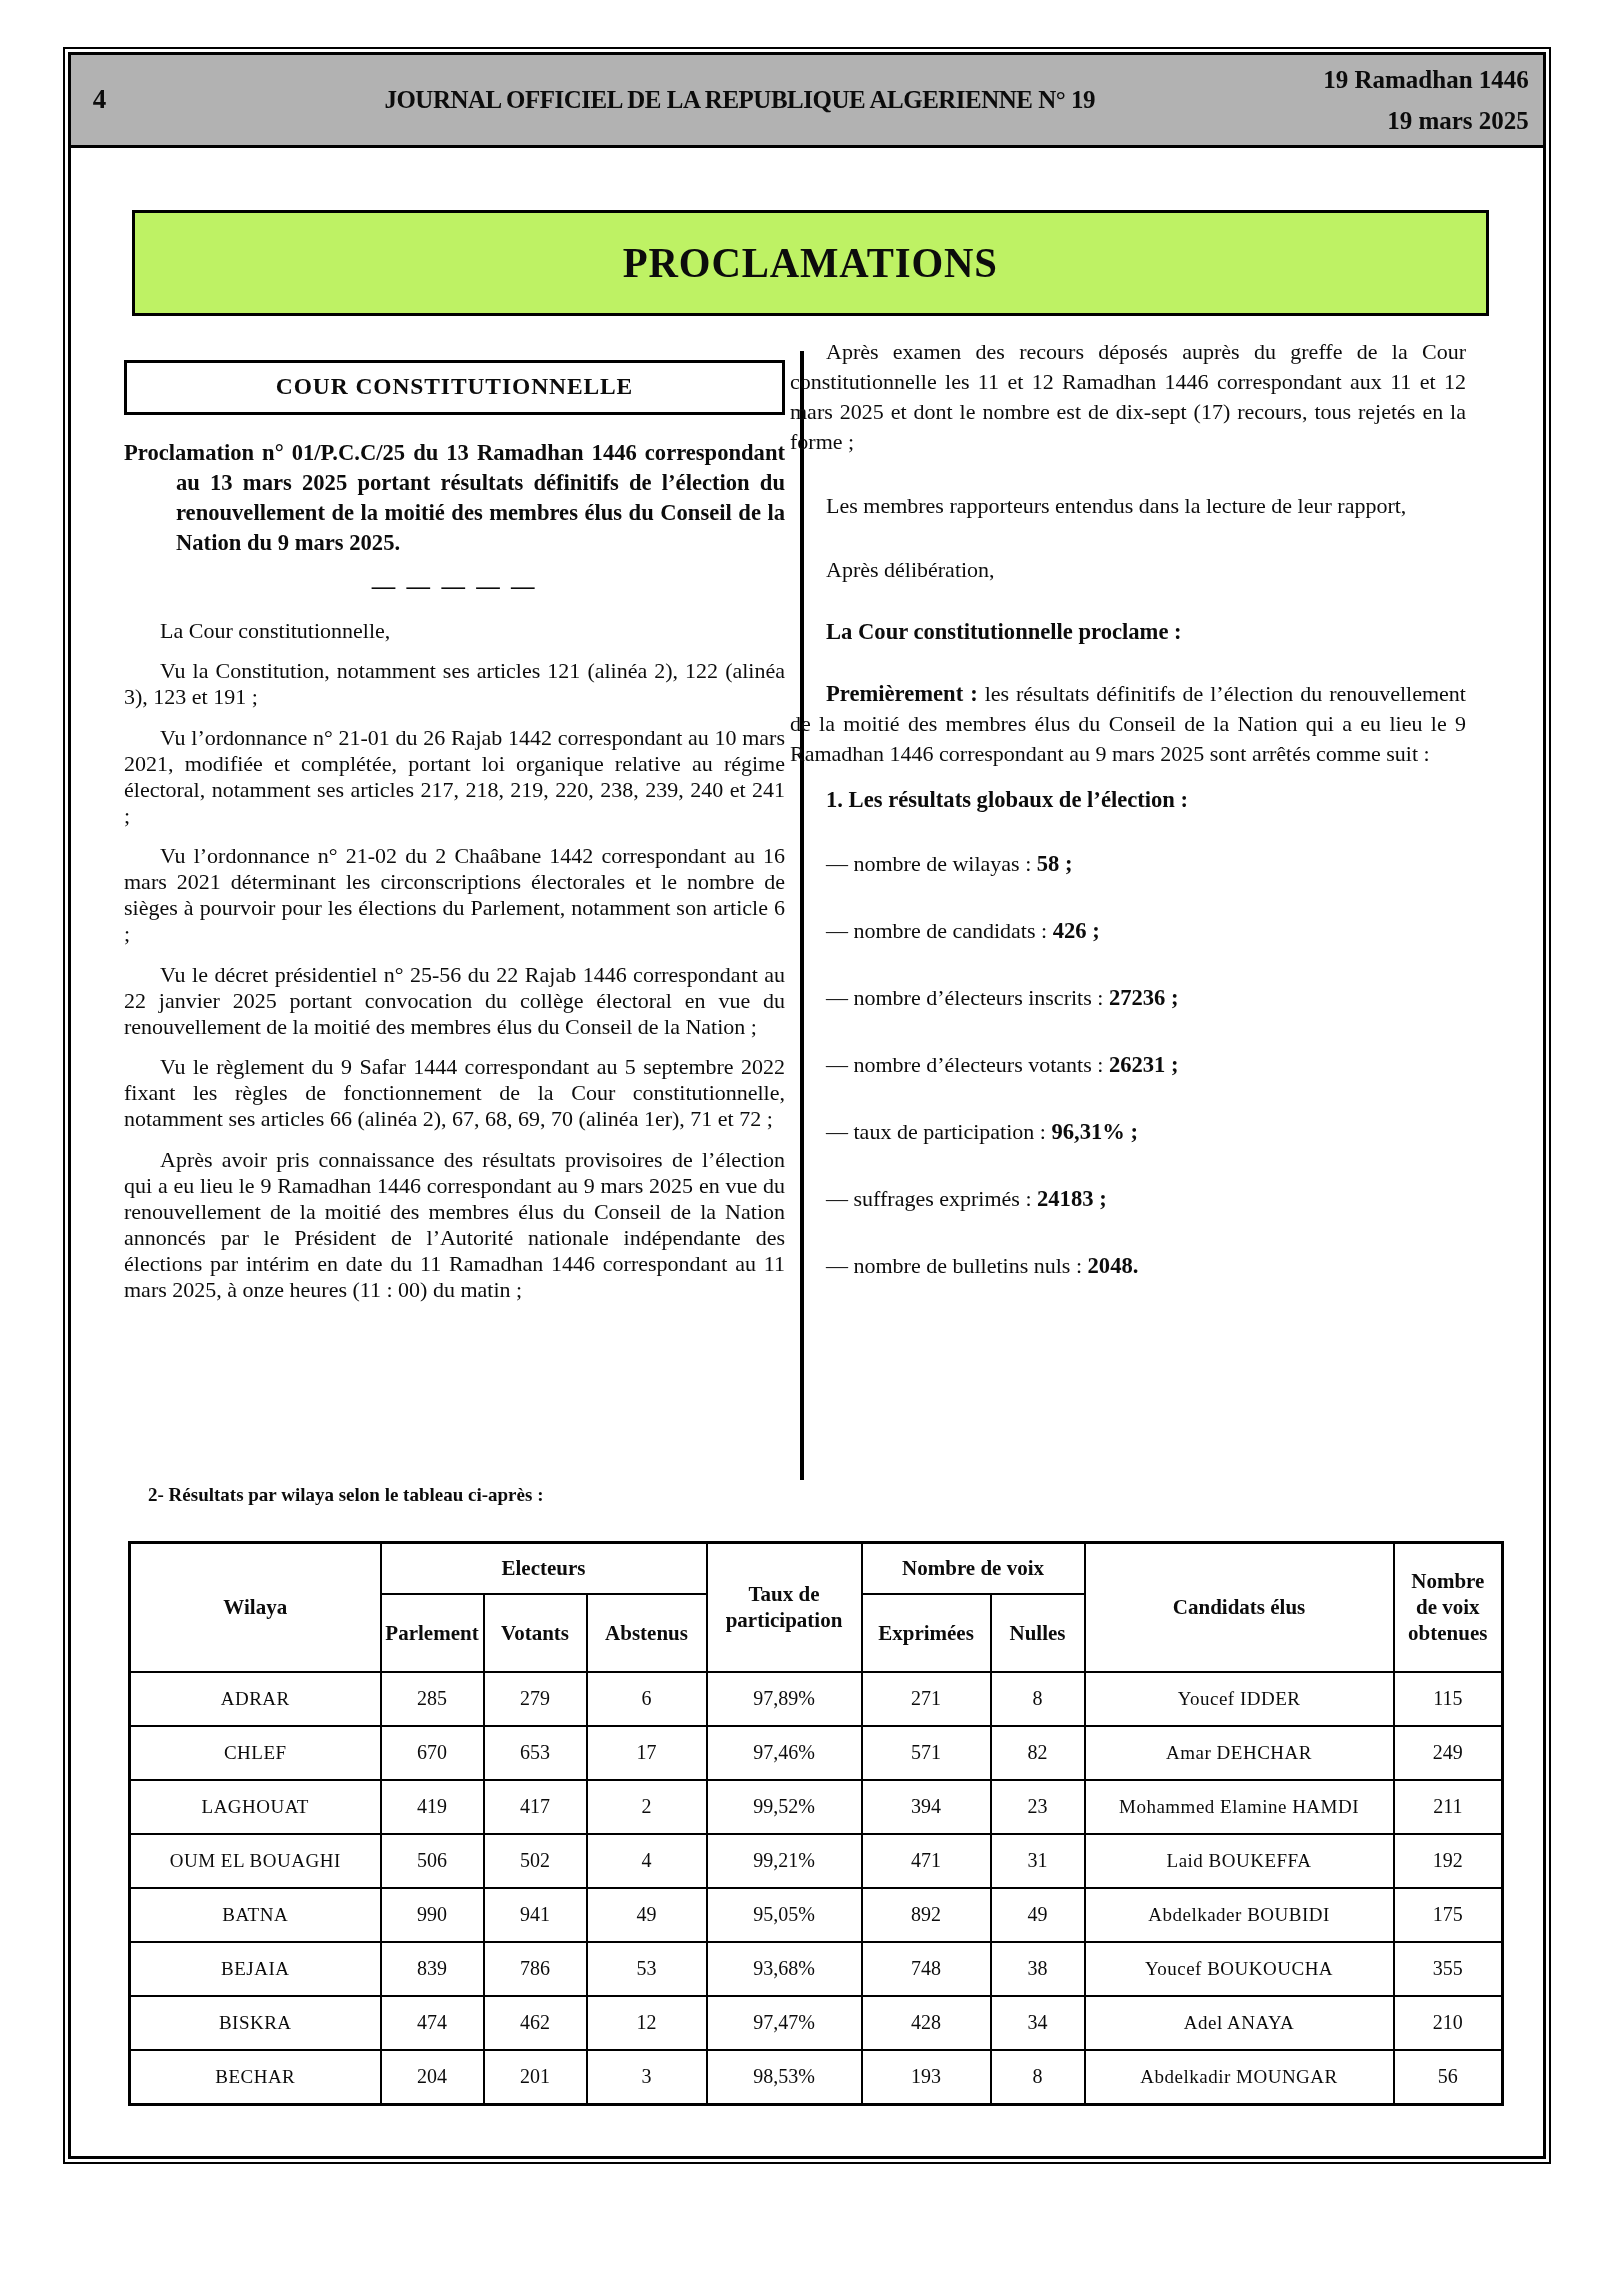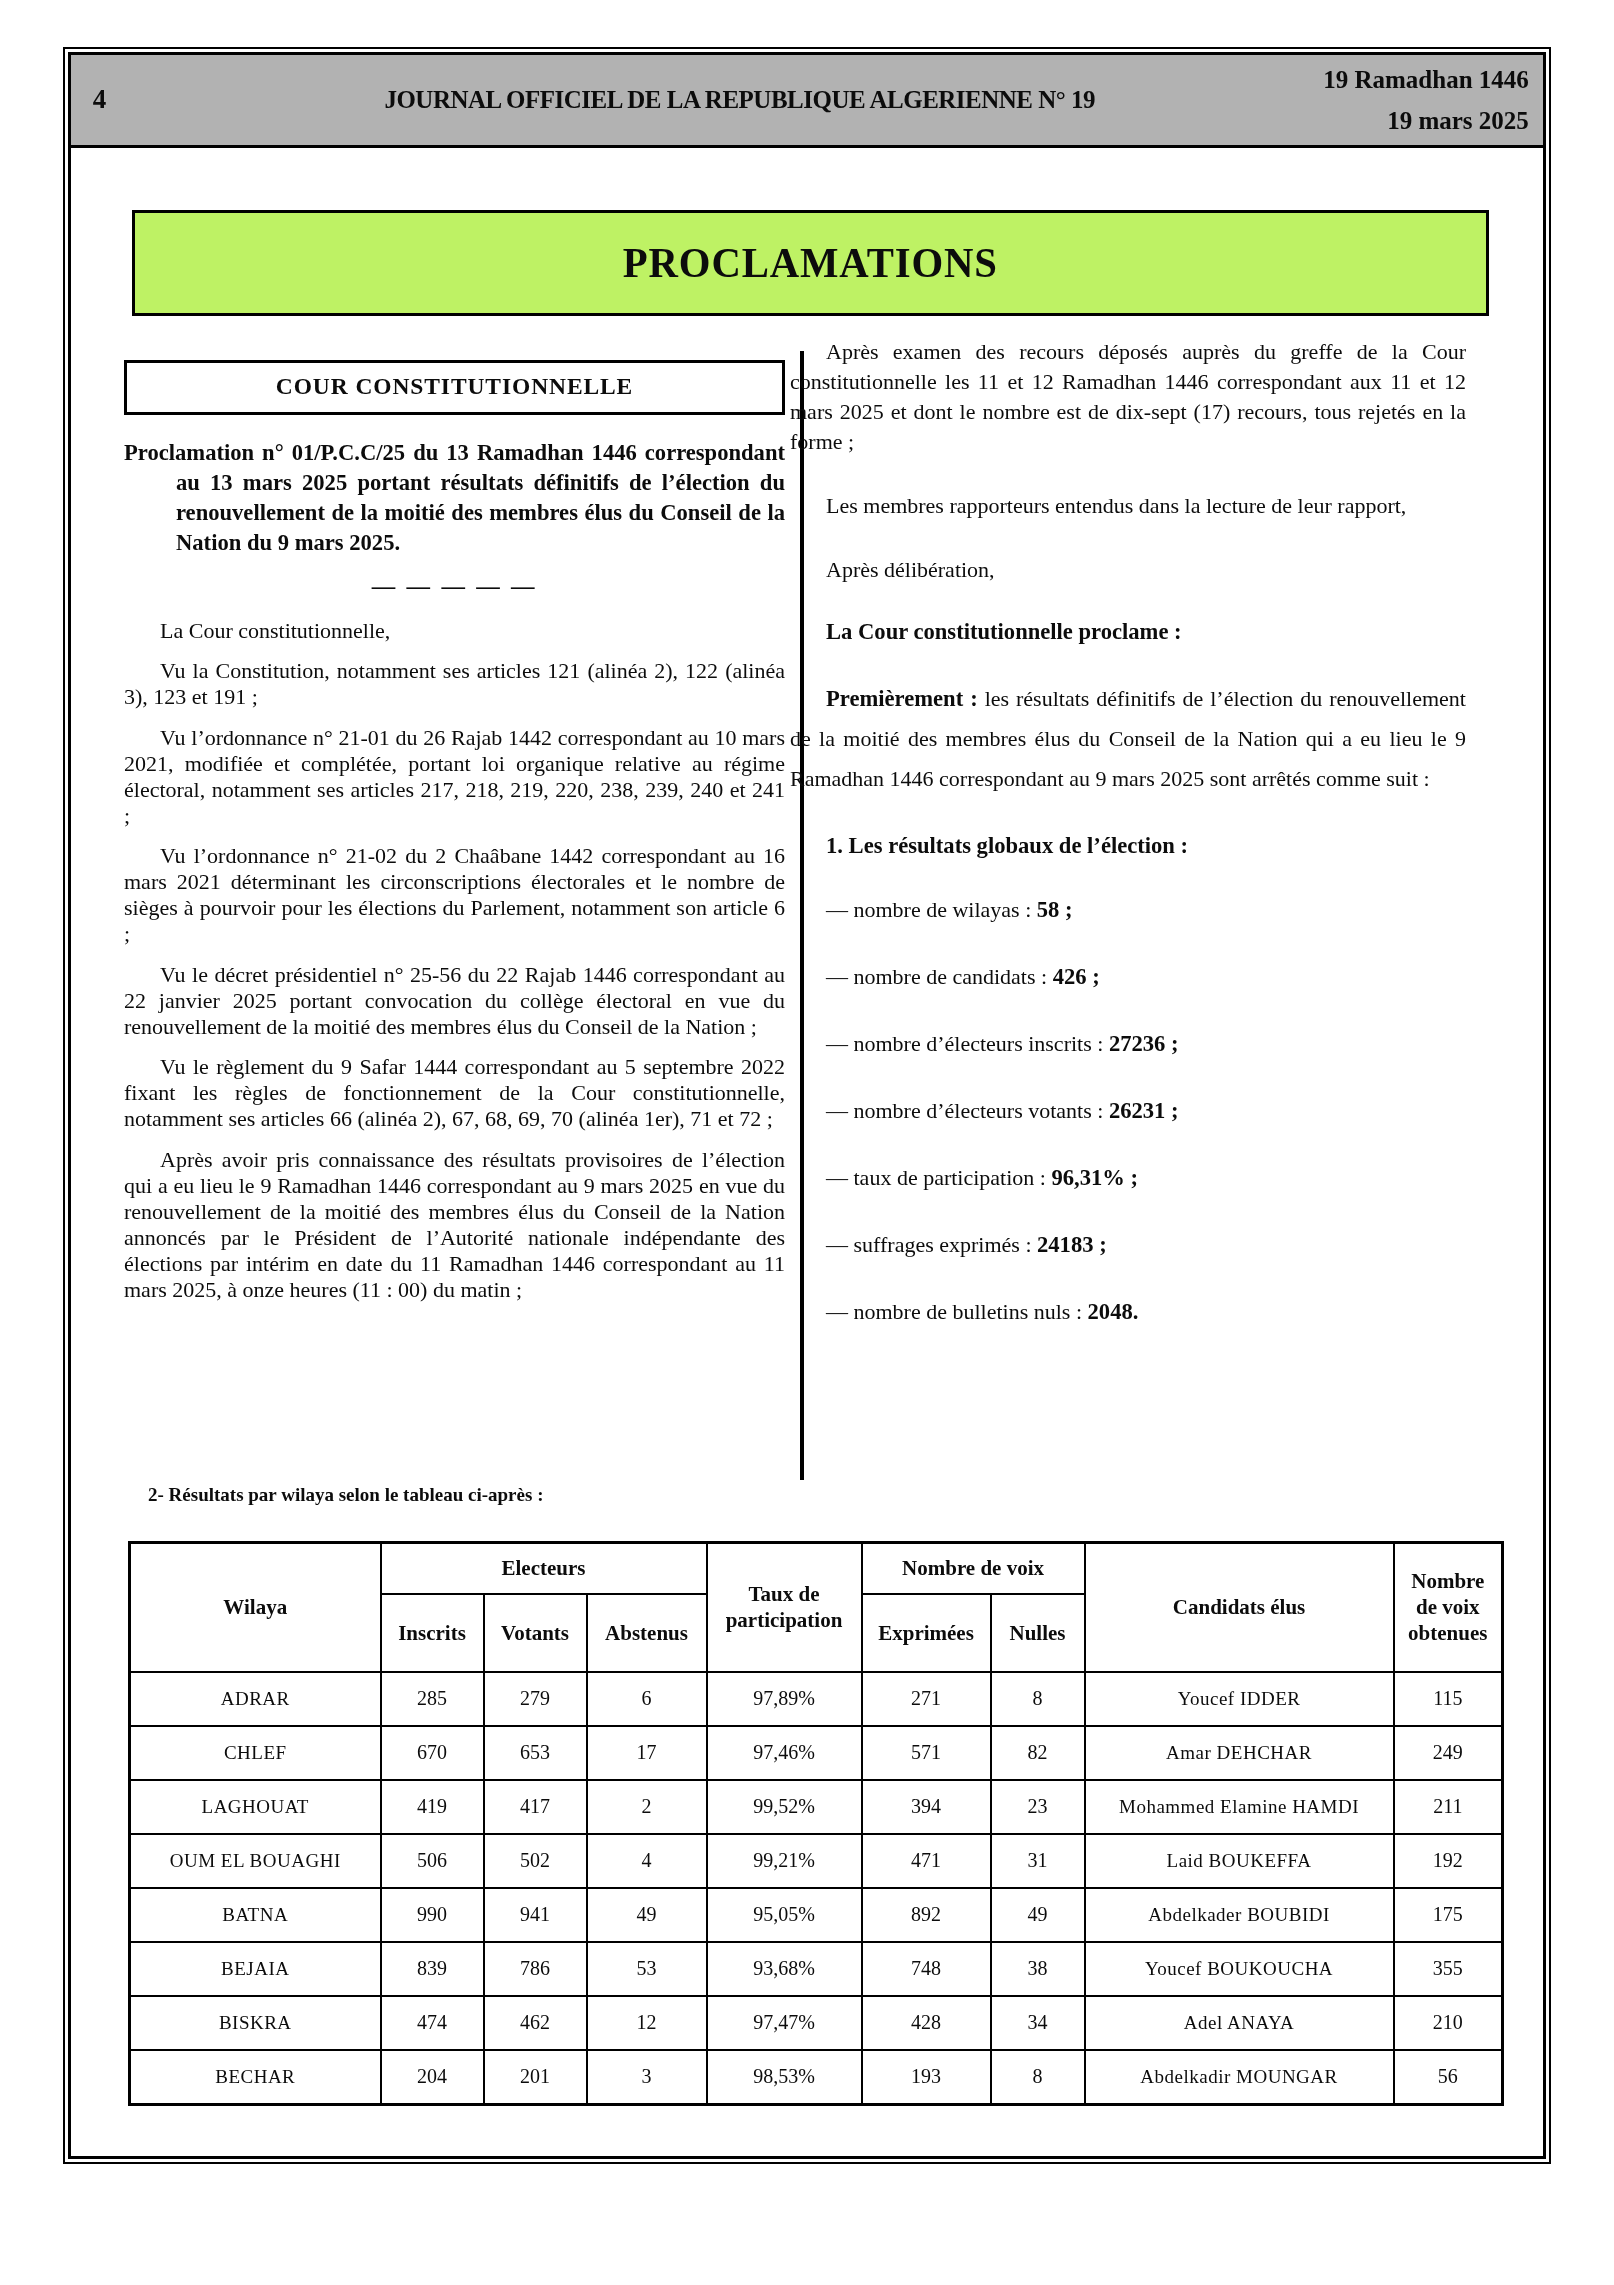--- a/index.html
+++ b/index.html
@@ -31,21 +31,21 @@
 
   .cour-box{border:3.6px solid #000;text-align:center;font-weight:bold;font-size:23.5px;
             letter-spacing:0.9px;padding:10px 0 11.8px;margin-bottom:23.5px;}
   .proc-title{font-weight:bold;font-size:22.6px;line-height:30px;text-align:justify;
               padding-left:52px;text-indent:-52px;}
   .dash-sep{text-align:center;font-weight:bold;font-size:23.5px;letter-spacing:2.7px;margin:14.5px 0 18px;}
 
   .para{font-size:22px;line-height:26px;text-align:justify;text-indent:36px;margin-bottom:14.5px;}
   .para-r{font-size:22px;line-height:30px;text-align:justify;text-indent:36px;margin-bottom:34px;}
   .proclame{font-weight:bold;font-size:22.6px;text-indent:36px;margin-bottom:34px;}
-  .prem{font-size:22px;line-height:40px;text-align:justify;text-indent:36px;margin-bottom:34px;}
+  .prem{font-size:22px;line-height:30px;text-align:justify;text-indent:36px;margin-bottom:18px;}
   .prem b{font-size:22.6px;}
   .sec1{font-weight:bold;font-size:22.6px;text-indent:36px;margin-bottom:38px;}
   .stat{font-size:22px;padding-left:36px;margin-bottom:41px;}
   .stat b{font-size:22.6px;}
 
   .sec2{left:148px;top:1484px;font-weight:bold;font-size:19px;}
 
   
   .tbl{left:128px;top:1541px;}
   table{border-collapse:collapse;table-layout:fixed;width:1374px;border:3.6px solid #000;}
@@ -132,21 +132,21 @@
     <thead>
       <tr class="h-group">
         <th rowspan="2">Wilaya</th>
         <th colspan="3">Electeurs</th>
         <th rowspan="2">Taux de participation</th>
         <th colspan="2">Nombre de voix</th>
         <th rowspan="2">Candidats élus</th>
         <th rowspan="2">Nombre de voix obtenues</th>
       </tr>
       <tr class="h-sub">
-        <th>Inscrits</th>
+        <th>Parlement</th>
         <th>Votants</th>
         <th>Abstenus</th>
         <th>Exprimées</th>
         <th>Nulles</th>
       </tr>
     </thead>
     <tbody id="rows">
         <tr>
           <td class="c-name">ADRAR</td>
           <td>285</td>

